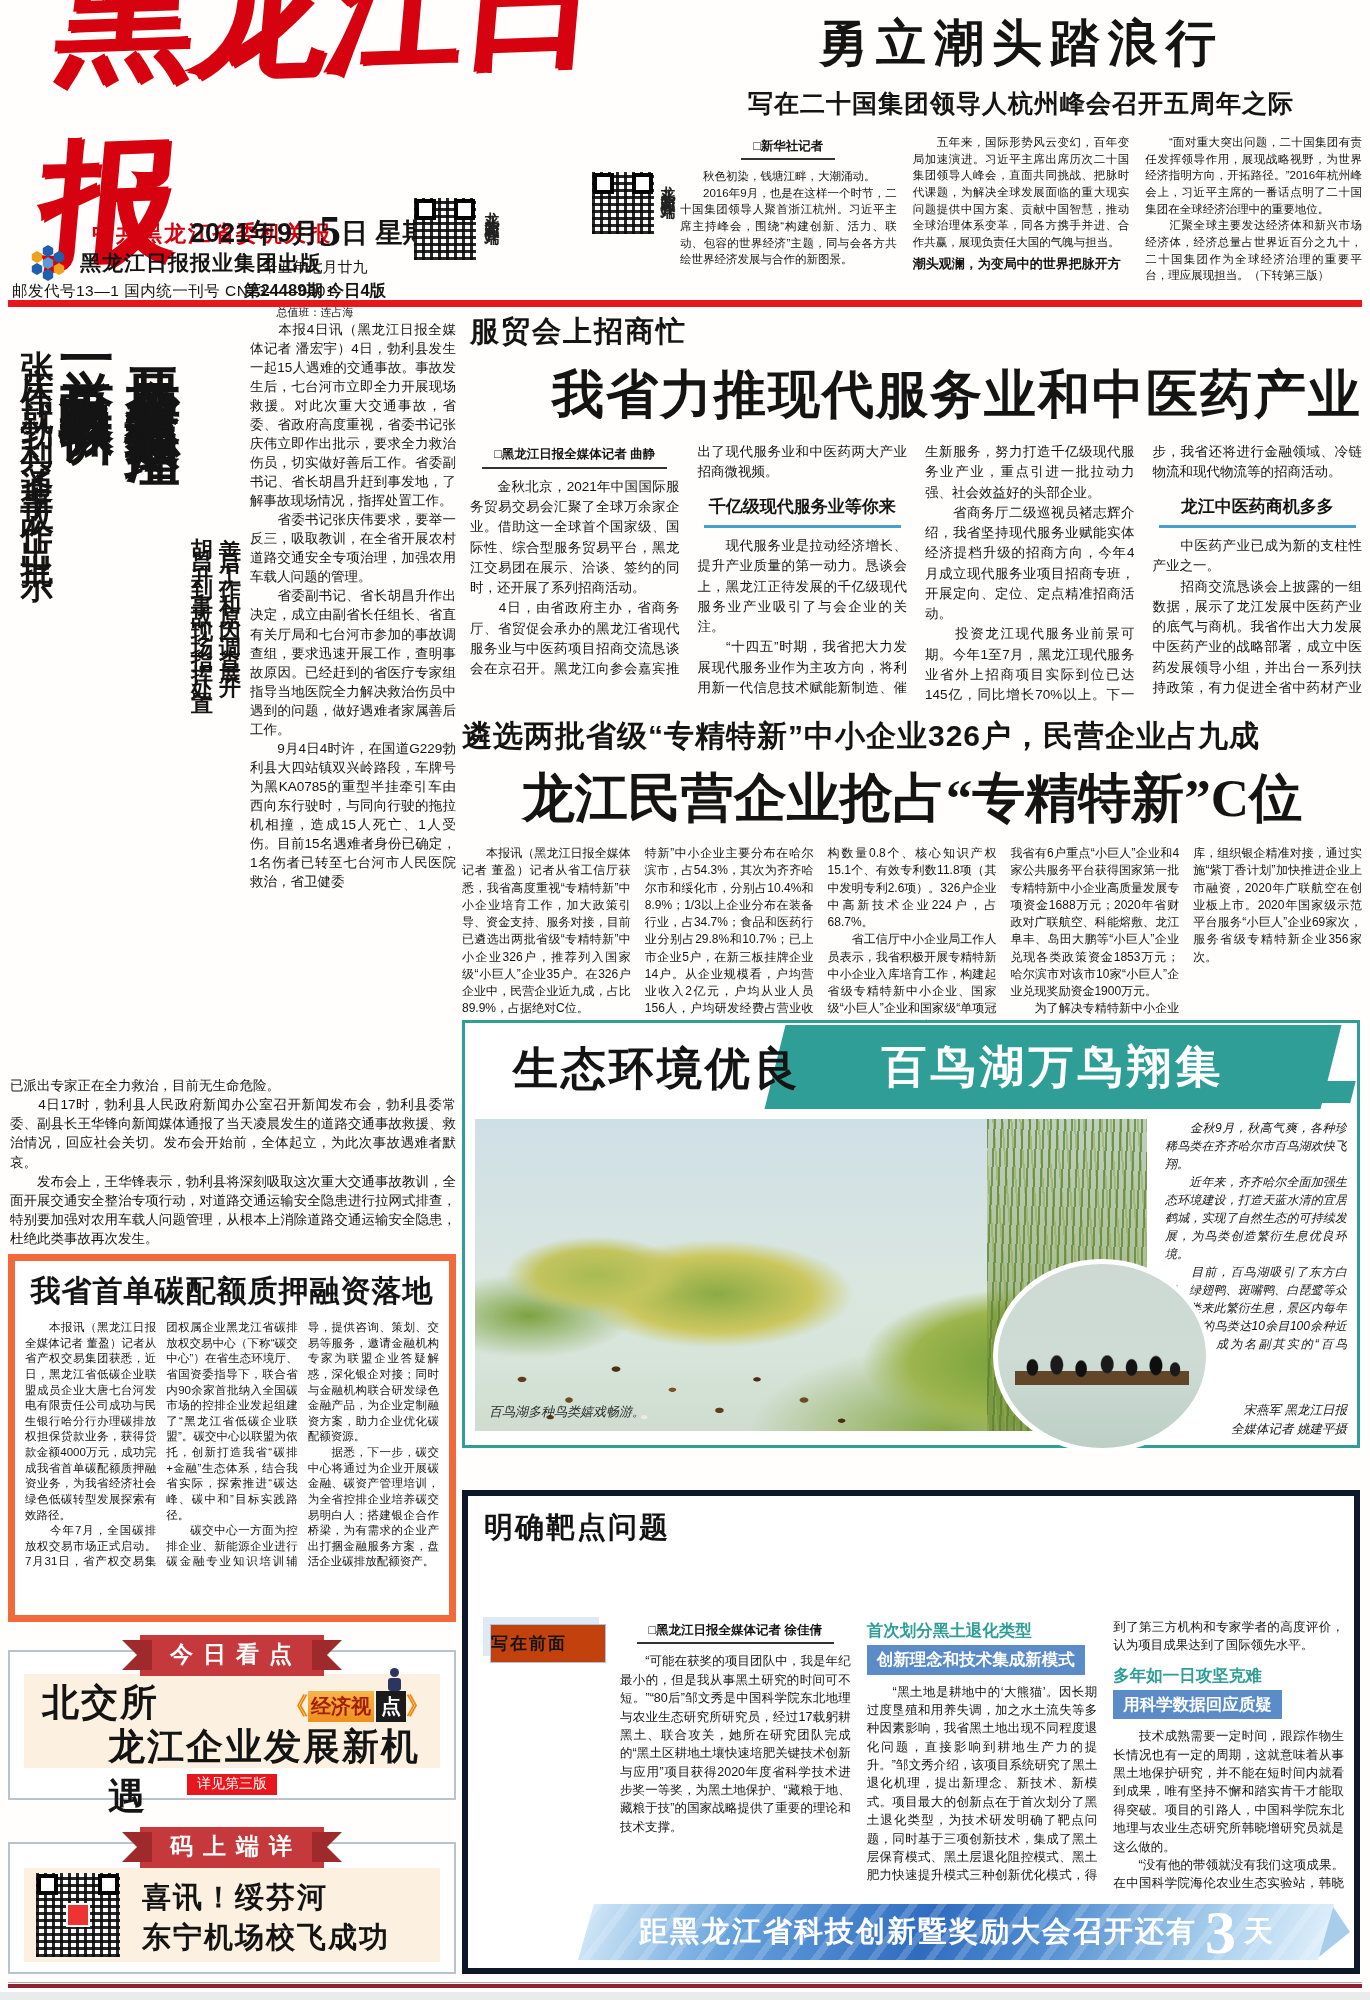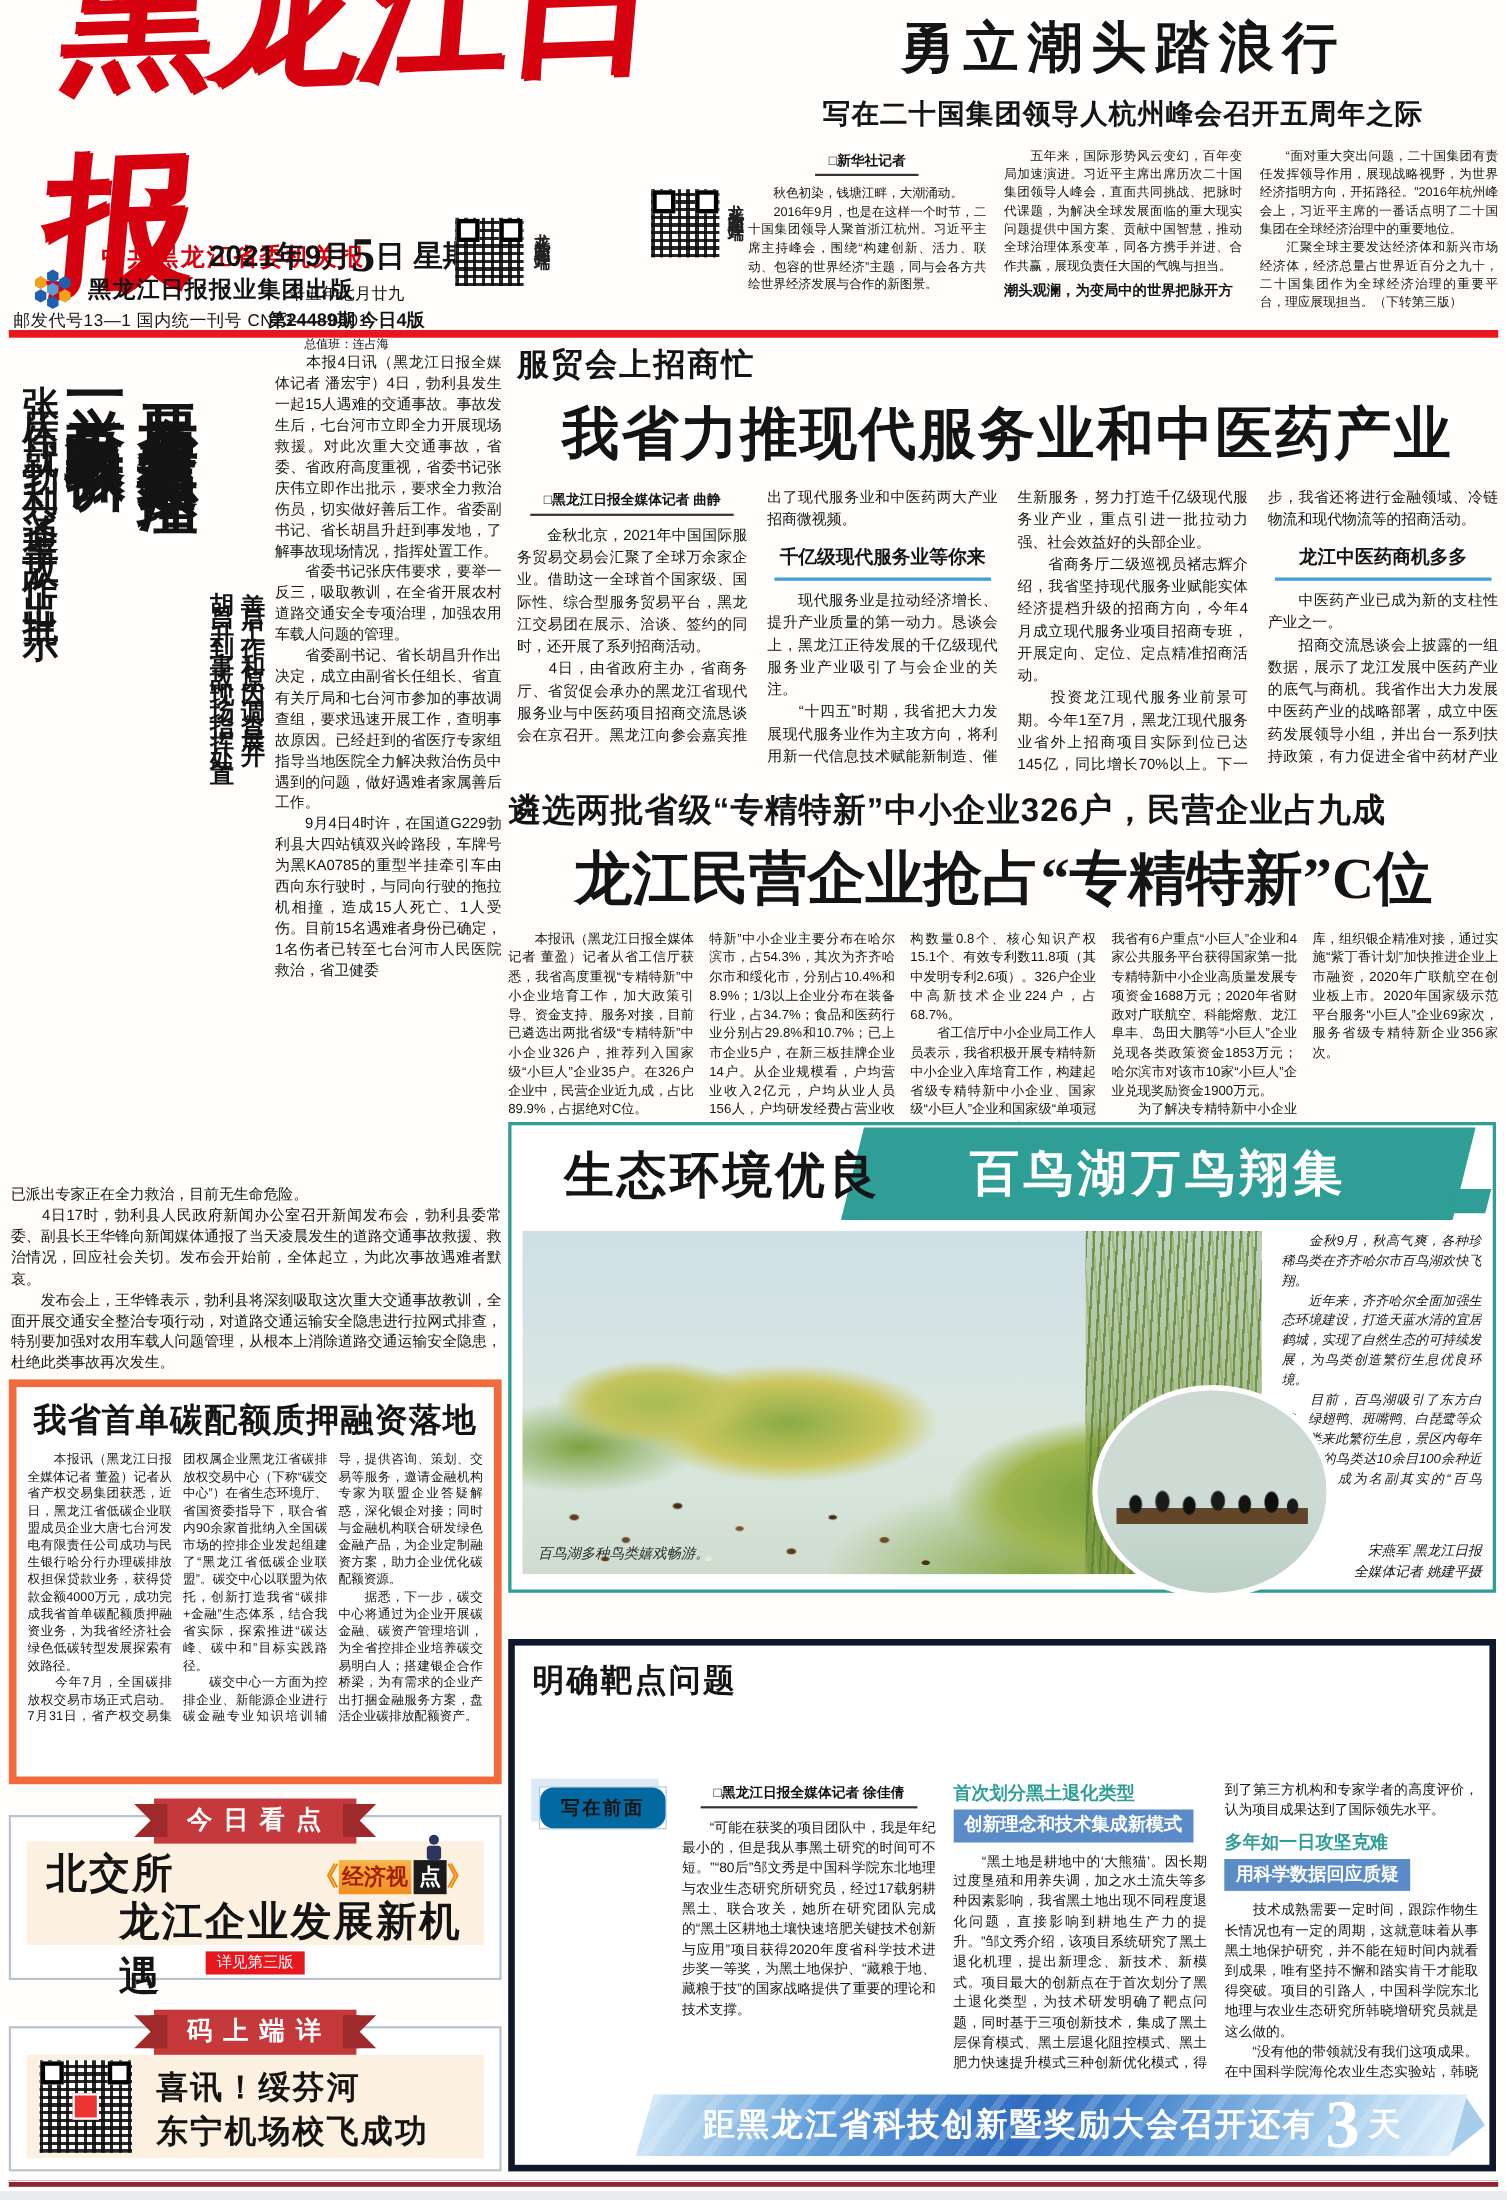--- a/index.html
+++ b/index.html
@@ -80,21 +80,21 @@
   .m-head{width:9px;height:9px;border-radius:50%;background:#2c3560;margin:0 auto;}
   .m-body{width:13px;height:13px;border-radius:3px;background:#2c3560;margin:1px auto 0;}
   .scan-inner{position:absolute;left:14px;right:14px;top:24px;height:94px;background:#fcf1e1;}
   .scan-qr{left:12px;top:5px;width:84px;height:84px;}
   .s-l1{position:absolute;left:118px;top:10px;font-size:29px;font-weight:800;letter-spacing:2px;}
   .s-l2{position:absolute;left:118px;top:50px;font-size:29px;font-weight:800;letter-spacing:2px;}
 
   
   .service{left:470px;top:312px;width:892px;}
   .kicker{font-size:29px;font-weight:800;letter-spacing:2px;}
-  .service-head{text-align:center;font-family:"Liberation Serif",serif;font-weight:900;font-size:52px;
+  .service-head{text-align:right;font-family:"Liberation Serif",serif;font-weight:900;font-size:52px;
       letter-spacing:2px;margin-top:8px;}
   .service-body{margin-top:12px;height:272px;column-count:4;column-gap:18px;font-size:13.5px;line-height:1.5;overflow:hidden;}
   .crosshead-a{font-size:17px;font-weight:800;text-align:center;border-bottom:3px solid #45a0cf;
       padding:5px 0 6px;margin:6px 6px 8px;break-inside:avoid;}
 
   
   .sme{left:462px;top:716px;width:900px;}
   .sme-kicker{font-size:30px;font-weight:800;letter-spacing:1px;}
   .sme-head{text-align:center;font-family:"Liberation Serif",serif;font-weight:900;font-size:53px;margin-top:6px;}
   .sme-body{margin-top:10px;height:225px;column-count:5;column-gap:14px;font-size:12px;line-height:1.44;overflow:hidden;}
@@ -146,21 +146,21 @@
   .photo-by{position:absolute;left:700px;top:378px;width:182px;font-size:12.5px;font-weight:400;
       font-style:italic;text-align:right;line-height:1.5;}
 
   
   .soil{left:462px;top:1490px;width:898px;height:484px;border:6px solid #0f172a;background:#fff;
       padding:12px 16px;box-sizing:border-box;}
   .soil-head{text-align:center;font-family:"Liberation Serif",serif;font-weight:900;font-size:53px;
       letter-spacing:4px;margin-top:4px;}
   .soil-side{position:absolute;left:22px;top:128px;width:114px;background:#fff;border:1px solid #a9c4de;
       box-shadow:-7px -7px 0 #dde9f4;}
-  .soil-side-h{background:#0369a1;font-size:17px;font-weight:800;text-align:center;padding:7px 0;letter-spacing:2px;border-radius:12px;}
+  .soil-side-h{background:#c2410c;font-size:17px;font-weight:800;text-align:left;padding:7px 0;letter-spacing:2px;}
   .soil-side-b{font-size:13px;font-style:italic;line-height:1.72;padding:8px 9px;}
   .soil-body{position:absolute;left:152px;top:122px;width:724px;height:276px;column-count:3;column-gap:16px;
       font-size:12.5px;line-height:1.47;overflow:hidden;}
   .soil-sub{break-inside:avoid;margin:8px 0;}
   .soil-sub .l1{color:#2f9e96;font-weight:800;font-size:16.5px;}
   .soil-sub .l2{display:table;background:#5b8cc8;color:#fff;font-weight:800;font-size:16.5px;
       padding:2px 10px 3px;margin-top:3px;}
   .count-banner{position:absolute;left:118px;top:408px;width:740px;height:56px;transform:skewX(-16deg);
       background:linear-gradient(95deg,#cfe6f6 0%,#66a2dc 20%,#2f6cc0 46%,#4f8cd0 62%,#a6cdec 84%,#ddeefa 100%);}
   .count-banner::before{content:"";position:absolute;inset:0;

